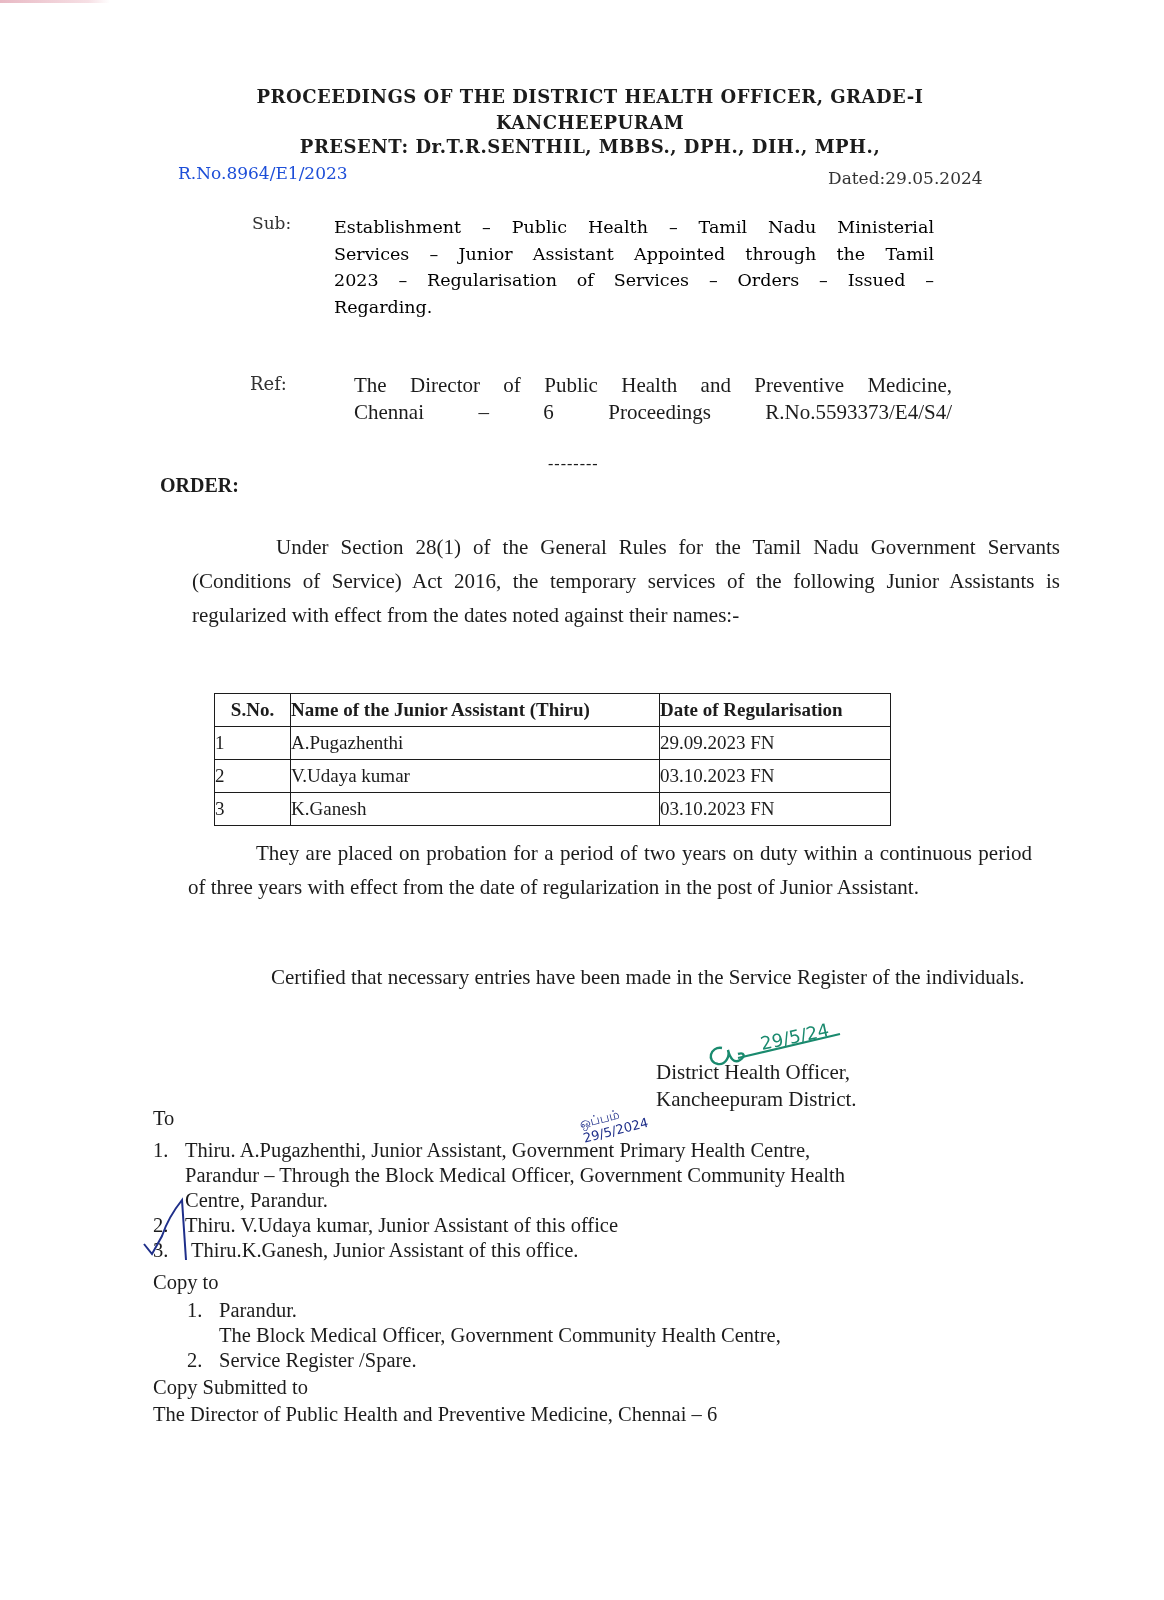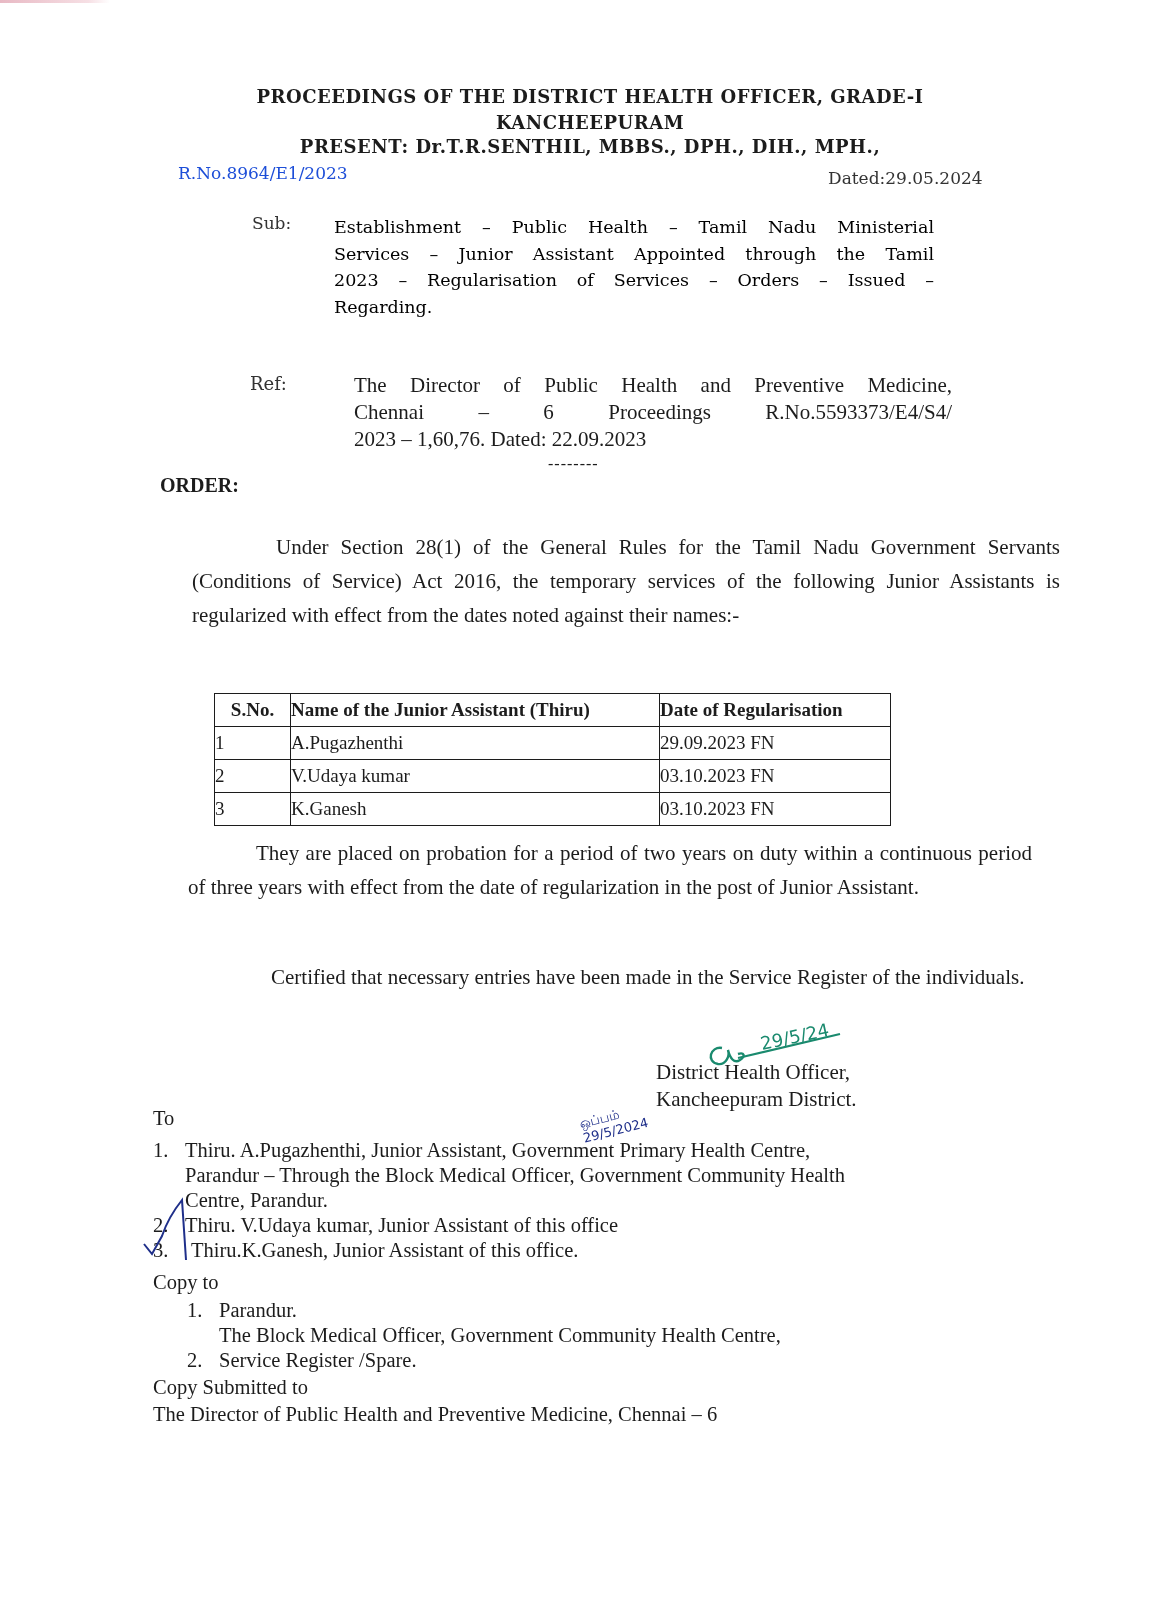--- a/index.html
+++ b/index.html
@@ -43,21 +43,20 @@
   <span class="jline">Establishment – Public Health – Tamil Nadu Ministerial</span>
   <span class="jline">Services – Junior Assistant Appointed through the Tamil</span>
   <span class="jline">2023 – Regularisation of Services – Orders – Issued –</span>
   <span class="lline">Regarding.</span>
 </div>
 
 <div class="abs lbl" style="top:373px;left:250px;font-size:18px;">Ref:</div>
 <div class="ref-text" style="top:372px;">
   <span class="jline">The Director of Public Health and Preventive Medicine,</span>
   <span class="jline">Chennai – 6 Proceedings R.No.5593373/E4/S4/</span>
-  <span class="lline">2023 – 1,60,76. Dated: 22.09.2023</span>
 </div>
 <div class="abs lib" style="top:455px;left:548px;font-size:16px;letter-spacing:1px;">--------</div>
 
 <div class="abs order" style="top:474px;left:160px;">ORDER:</div>
 <div class="para" style="top:530px;text-indent:84px;text-align:justify;">Under Section 28(1) of the General Rules for the Tamil Nadu Government Servants (Conditions of Service) Act 2016, the temporary services of the following Junior Assistants is regularized with effect from the dates noted against their names:-</div>
 
 <table class="regs">
   <thead>
     <tr>
       <th class="col1" style="text-align:center;">S.No.</th>

